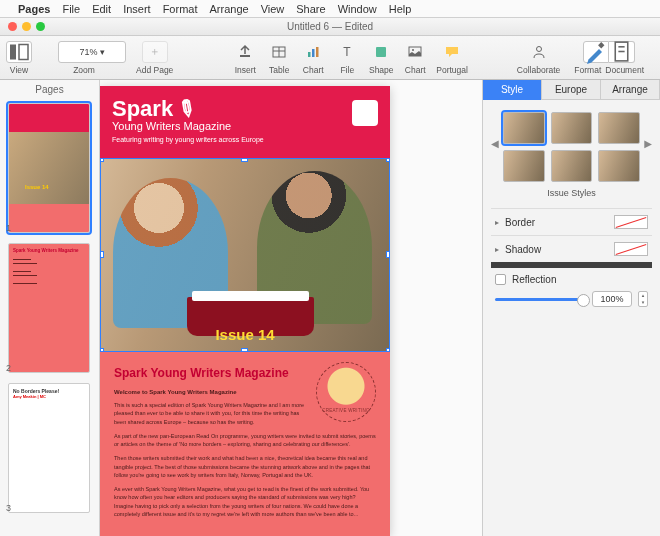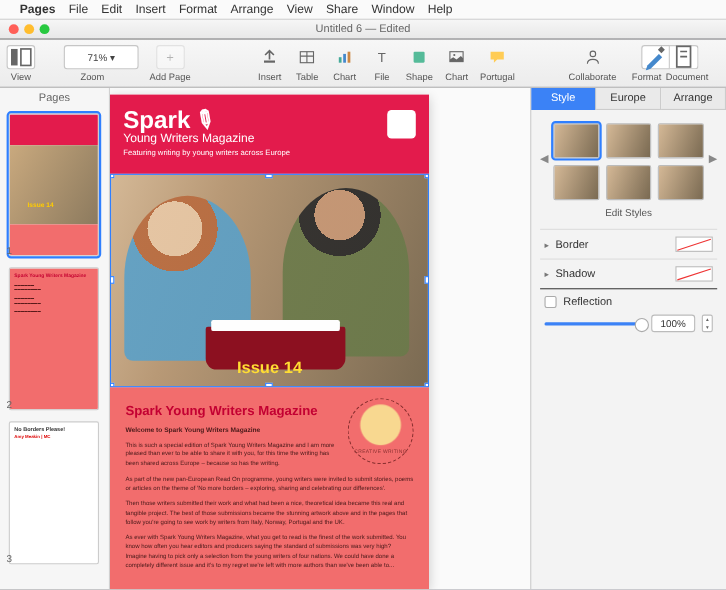--- a/index.html
+++ b/index.html
@@ -90,21 +90,21 @@
 .style-swatch { width: 42px; height: 32px; background: linear-gradient(110deg,#d4b896,#7a6a52); border: 1px solid #bbb; border-radius: 2px; }
 .style-swatch.sel { outline: 2px solid #2f7fff; }
 .styles-nav { position: absolute; top: 30px; font-size: 10px; color: #888; }
 .sn-l { left: 0; } .sn-r { right: 0; }
 .styles-cap { text-align: center; font-size: 9px; color: #555; margin: 2px 0 6px; }
 .disc { display: flex; align-items: center; padding: 6px 4px; border-top: 1px solid #ddd; }
 .disc .tri { font-size: 8px; color: #777; margin-right: 6px; }
 .disc .lbl { flex: 1; }
 .swatch-none { width: 34px; height: 14px; background: #fff; border: 1px solid #bbb; position: relative; }
 .swatch-none::after { content:""; position:absolute; left:0; right:0; top:50%; border-top:1.5px solid #e33; transform: rotate(-18deg); }
-.row { display: flex; align-items: center; padding: 6px 4px; gap: 6px; border-top: 1px solid #404040; }
+.row { display: flex; align-items: center; padding: 6px 4px; gap: 6px; border-top: 6px solid #404040; }
 .row .lbl { flex: 1; }
 .chk { width: 11px; height: 11px; border: 1px solid #aaa; border-radius: 2px; background: #fff; }
 .slider { flex: 1; height: 3px; background: linear-gradient(to right,#3b82f6 0 100%, #ccc 0); border-radius: 2px; position: relative; }
 .slider::after { content:""; position:absolute; right:-4px; top:-4px; width:11px; height:11px; border-radius:50%; background:#fff; border:1px solid #aaa; }
 .pct { width: 40px; height: 16px; background:#fff; border:1px solid #bbb; border-radius:3px; font-size:9px; display:flex; align-items:center; justify-content:center; }
 .stepper { width: 10px; height: 16px; background:#fff; border:1px solid #bbb; border-radius:2px; display:flex; flex-direction:column; }
 .stepper span { flex:1; font-size:5px; text-align:center; color:#666; }
 </style>
 </head>
 <body>
@@ -341,21 +341,21 @@
         <div class="styles-row">
           <div class="style-swatch sel"></div>
           <div class="style-swatch"></div>
           <div class="style-swatch"></div>
         </div>
         <div class="styles-row">
           <div class="style-swatch"></div>
           <div class="style-swatch"></div>
           <div class="style-swatch"></div>
         </div>
-        <div class="styles-cap">Edit Styles</div>
+        <div class="styles-cap">Issue Styles</div>
       </div>
 
       <div class="disc">
         <span class="tri">▸</span>
         <span class="lbl">Border</span>
         <div class="swatch-none"></div>
       </div>
       <div class="disc">
         <span class="tri">▸</span>
         <span class="lbl">Shadow</span>

